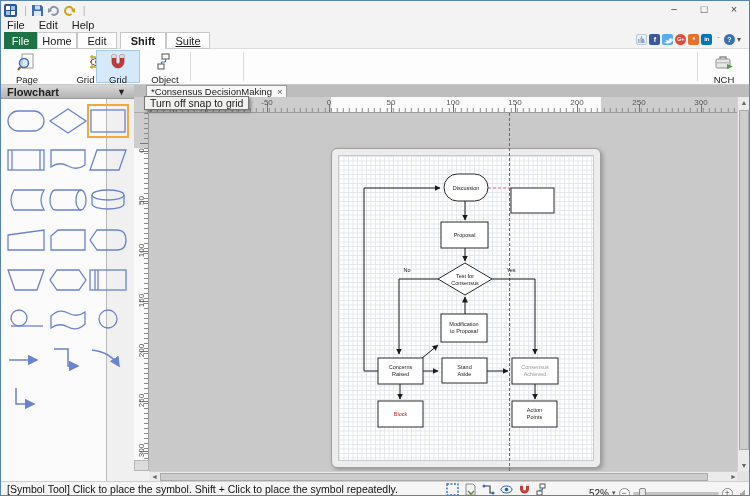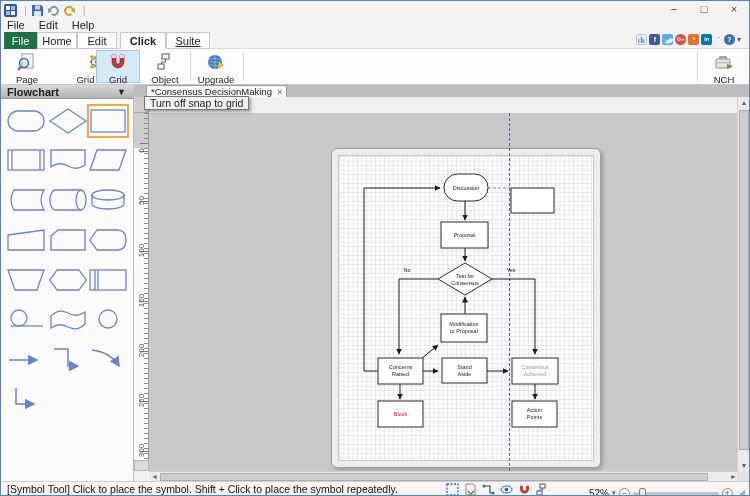--- a/index.html
+++ b/index.html
@@ -27,21 +27,21 @@
   .soc { width:11px; height:11px; border-radius:2px; color:#fff; font-size:7px; font-weight:bold; text-align:center; line-height:11px; overflow:hidden; }
 
   
   .toolbar { position:absolute; left:0; top:48px; width:100%; height:36px; background:#fdfdfd; border-bottom:1px solid #c9c9c9; }
   .tool-btn { position:absolute; top:1px; height:33px; text-align:center; padding-top:2px; border:1px solid transparent; }
   .tool-btn.hl { background:#d6e9f8; border-color:#a6c8e4; }
   .tool-btn .lbl { display:block; font-size:9.5px; color:#222; margin-top:1px; }
   .tool-sep { position:absolute; top:3px; width:1px; height:29px; background:#d9d9d9; }
 
   
-  .palette { position:absolute; left:0; top:84px; width:133px; height:396px; background:#fbfbfb; border-right:1px solid #b9b9b9; }
+  .palette { position:absolute; left:0; top:84px; width:106px; height:396px; background:#fbfbfb; border-right:1px solid #b9b9b9; }
   .pal-header { position:absolute; left:0; top:0; width:133px; height:14px; background:linear-gradient(#d8d8d8,#b3b3b3); border-bottom:1px solid #9a9a9a; font-weight:bold; font-size:11px; line-height:14px; padding-left:6px; }
   .pal-caret { position:absolute; right:8px; top:0; font-size:9px; color:#222; line-height:14px; }
   .pal-cell { position:absolute; width:42px; height:32px; display:flex; align-items:center; justify-content:center; }
   .pal-sel { position:absolute; border:2px solid #f0a93a; width:42px; height:34px; }
 
   
   .doctabbar { position:absolute; left:133px; top:84px; width:617px; height:12px; background:#bdbdbd; }
   .doctab { position:absolute; left:12px; top:0; height:12px; background:#f7f7f7; border:1px solid #9c9c9c; border-bottom:none; font-size:9.5px; line-height:11px; padding:0 4px; display:flex; gap:5px; }
   .doctab .close { color:#555; }
 
@@ -150,21 +150,21 @@
   <div class="menubar">
     <span class="menu-item">File</span>
     <span class="menu-item">Edit</span>
     <span class="menu-item">Help</span>
   </div>
 
   <div class="tabrow">
     <div class="rtab file" style="left:3px;width:33px;">File</div>
     <div class="rtab" style="left:36px;width:40px;">Home</div>
     <div class="rtab" style="left:76px;width:40px;">Edit</div>
-    <div class="rtab active" style="left:119px;width:46px;">Click</div>
+    <div class="rtab active" style="left:119px;width:46px;">Shift</div>
     <div class="rtab" style="left:165px;width:44px;text-decoration:underline;">Suite</div>
     <div class="social">
       <span class="soc" style="background:#eef2f6;border:1px solid #b9c6d4;">
         <svg width="9" height="9">
             <path d="M1 4h1.5v4H1zM3.5 8h3.4c.6 0 .9-.4.8-1L7.2 4.4c-.1-.5-.5-.8-1-.8H4.9l.3-1.7C5.3 1.2 4.8.8 4.4 1L3.5 3z" fill="#8aa8c8"></path>
           </svg>
       </span>
       <span class="soc" style="background:#3b5998;">f</span>
       <span class="soc" style="background:#55acee;">
         <svg width="11" height="11">
@@ -207,28 +207,20 @@
     </div>
     <div class="tool-btn" style="left:141px;width:46px;">
       <svg width="18" height="18">
           <rect x="6" y="1" width="7" height="5" fill="#fff" stroke="#555"></rect>
           <rect x="2" y="11" width="6" height="5" fill="#fff" stroke="#555"></rect>
           <path d="M9.5 6v3h-4v2" fill="none" stroke="#3a6db5"></path>
         </svg>
       <span class="lbl">Object Snap</span>
     </div>
     <div class="tool-sep" style="left:189px;"></div>
-    <div class="tool-btn" style="left:192px;width:46px;">
-      <svg width="18" height="18">
-          <circle cx="8" cy="9" r="7" fill="#3a7bd5"></circle>
-          <path d="M2 7c3-2 9-2 12 0M2 11c3 2 9 2 12 0M8 2v14M2.5 9h11" stroke="#9cc3e5" stroke-width=".8" fill="none"></path>
-          <path d="M10 16 L12 8 L16 12 z" fill="#f2c233" stroke="#a07c10" stroke-width=".6"></path>
-        </svg>
-      <span class="lbl">Upgrade</span>
-    </div>
     <div class="tool-sep" style="left:242px;"></div>
     <div class="tool-sep" style="left:696px;"></div>
     <div class="tool-btn" style="left:700px;width:46px;">
       <svg width="20" height="18">
           <rect x="2" y="6" width="14" height="9" rx="1.5" fill="#e7e7e7" stroke="#8a8a8a"></rect>
           <path d="M6 6v-2h6v2" fill="none" stroke="#8a8a8a" stroke-width="1.4"></path>
           <rect x="2" y="9" width="14" height="1.4" fill="#bdbdbd"></rect>
           <path d="M13 11 L19 13.5 L13 16 z" fill="#4aa338"></path>
         </svg>
       <span class="lbl">NCH Suite</span>
@@ -370,20 +362,33 @@
   </div>
 
   <div class="doctabbar">
     <div class="doctab">
       <span>*Consensus DecisionMaking</span>
       <span class="close">×</span>
     </div>
   </div>
 
   <div class="corner"></div>
+  <div class="rulerH">
+    <div class="zone"></div>
+      <div class="minor"></div>
+      <div class="major"></div>
+    <span class="rh-lbl" style="left:118px;">-50</span>
+    <span class="rh-lbl" style="left:180px;">0</span>
+    <span class="rh-lbl" style="left:242px;">50</span>
+    <span class="rh-lbl" style="left:304px;">100</span>
+    <span class="rh-lbl" style="left:366px;">150</span>
+    <span class="rh-lbl" style="left:428px;">200</span>
+    <span class="rh-lbl" style="left:490px;">250</span>
+    <span class="rh-lbl" style="left:552px;">300</span>
+  </div>
   <div class="rulerV">
     <div class="zone"></div>
       <div class="minor"></div>
       <div class="major"></div>
     <span class="rv-lbl" style="top:33px;">0</span>
     <span class="rv-lbl" style="top:83px;">50</span>
     <span class="rv-lbl" style="top:133px;">100</span>
     <span class="rv-lbl" style="top:183px;">150</span>
     <span class="rv-lbl" style="top:233px;">200</span>
     <span class="rv-lbl" style="top:283px;">250</span>

